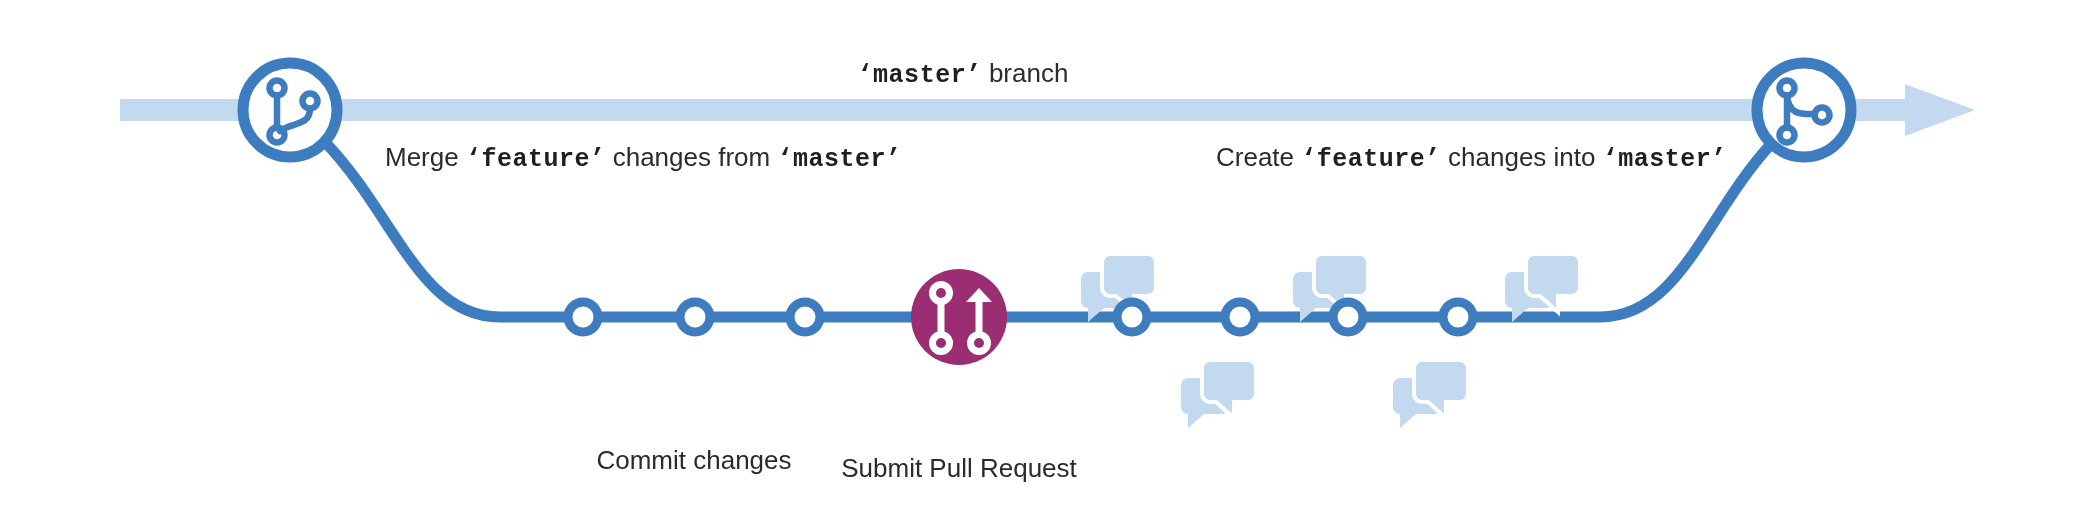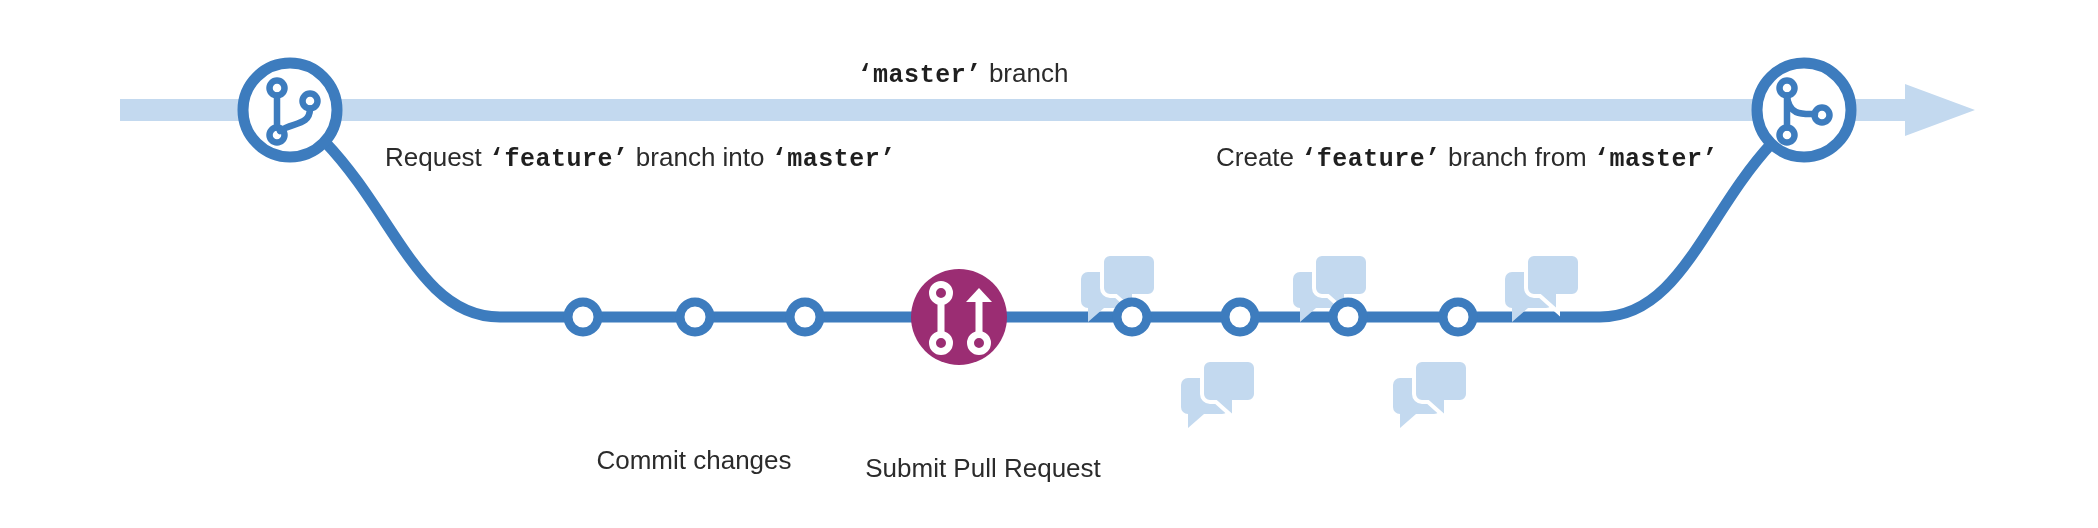--- a/index.html
+++ b/index.html
@@ -43,21 +43,21 @@
     font-size: 25px;
     letter-spacing: 0.5px;
   }
   .lbl-center {
     transform: translateX(-50%);
   }
   #label-master-branch { top: 60px; left: 963px; }
   #label-create-branch { top: 144px; left: 385px; }
   #label-merge-branch  { top: 144px; left: 1216px; }
   #label-commit-changes { top: 447px; left: 694px; }
-  #label-submit-pr      { top: 455px; left: 959px; margin-left: 24px; }
+  #label-submit-pr      { top: 455px; left: 959px; }
   #label-discuss        { top: 455px; left: 1302px; }
 </style>
 </head>
 <body>
 
 <div id="diagram-root">
 
   <svg class="canvas" viewBox="0 0 2098 528" xmlns="http://www.w3.org/2000/svg">
 
     <g>
@@ -155,30 +155,30 @@
     </g>
 
   </svg>
 
   <div class="lbl lbl-center" id="label-master-branch">
     <span class="mono">‘master’</span>
     <span>branch</span>
   </div>
 
   <div class="lbl" id="label-create-branch">
-    <span>Request</span>
+    <span>Merge</span>
     <span class="mono">‘feature’</span>
-    <span>branch into</span>
+    <span>changes from</span>
     <span class="mono">‘master’</span>
   </div>
 
   <div class="lbl" id="label-merge-branch">
     <span>Create</span>
     <span class="mono">‘feature’</span>
-    <span>branch from</span>
+    <span>changes into</span>
     <span class="mono">‘master’</span>
   </div>
 
   <div class="lbl lbl-center" id="label-commit-changes">Commit changes</div>
 
   <div class="lbl lbl-center" id="label-submit-pr">Submit Pull Request</div>
 
 
 </div>
 

